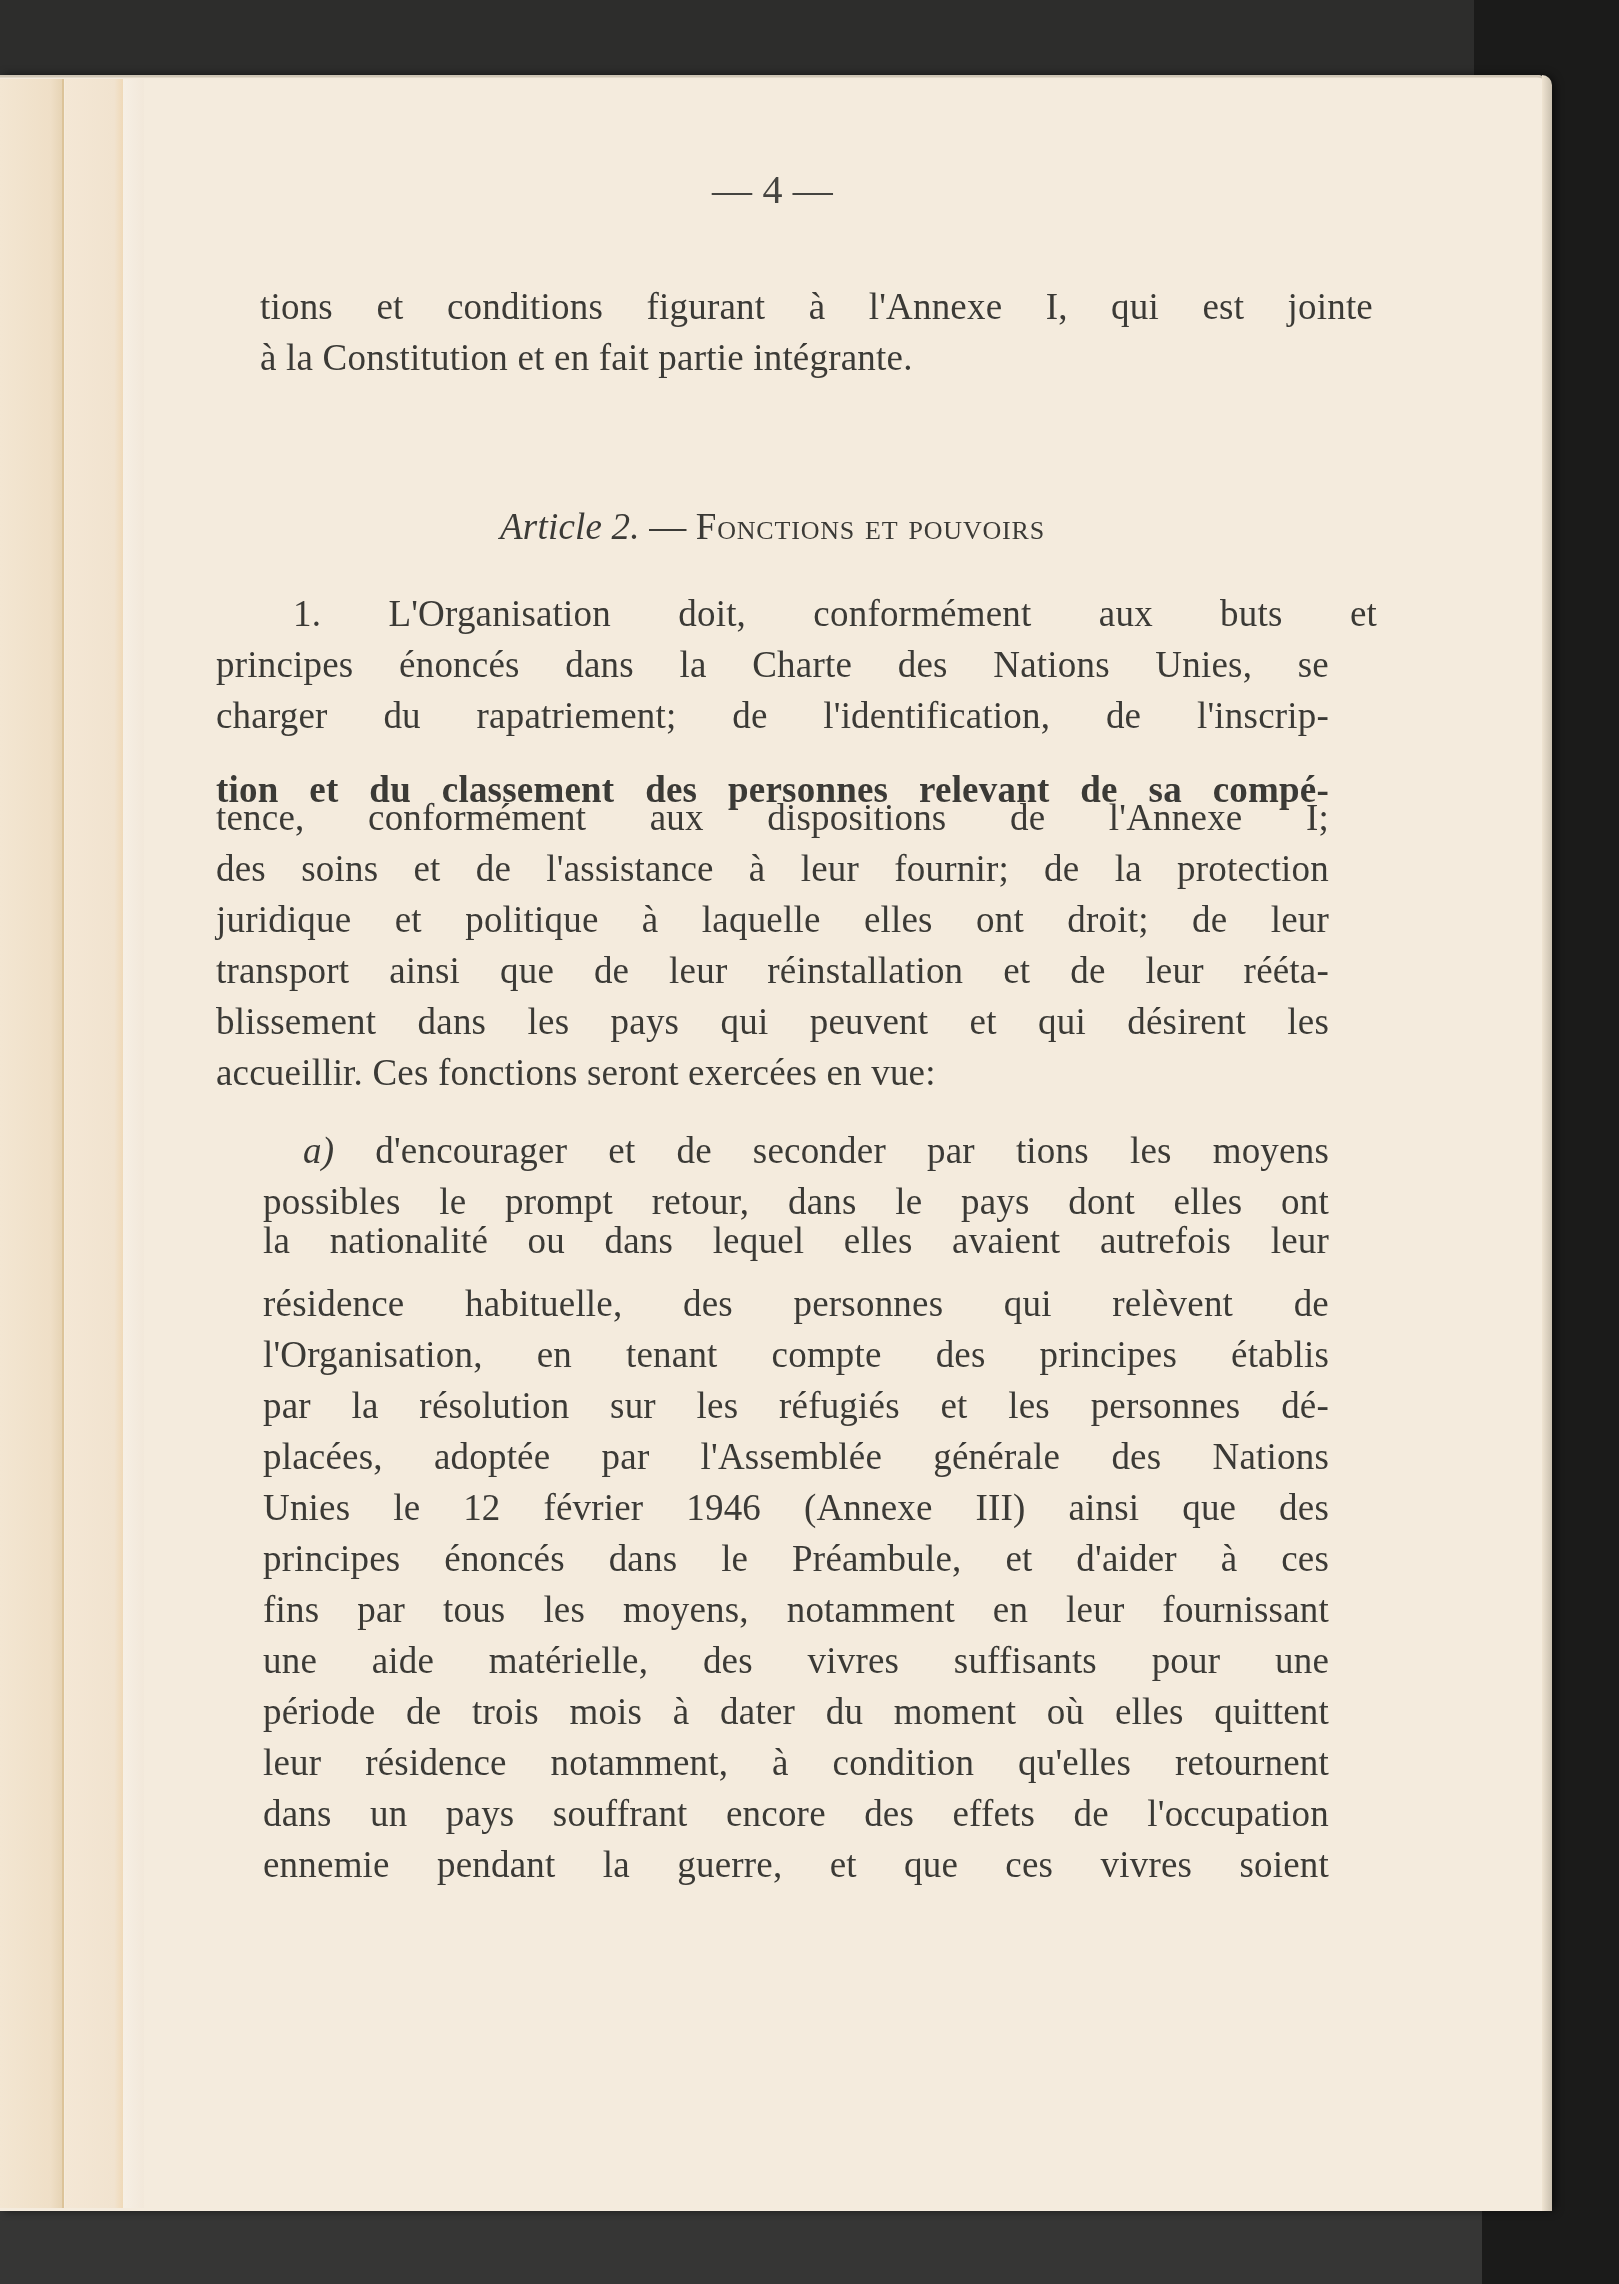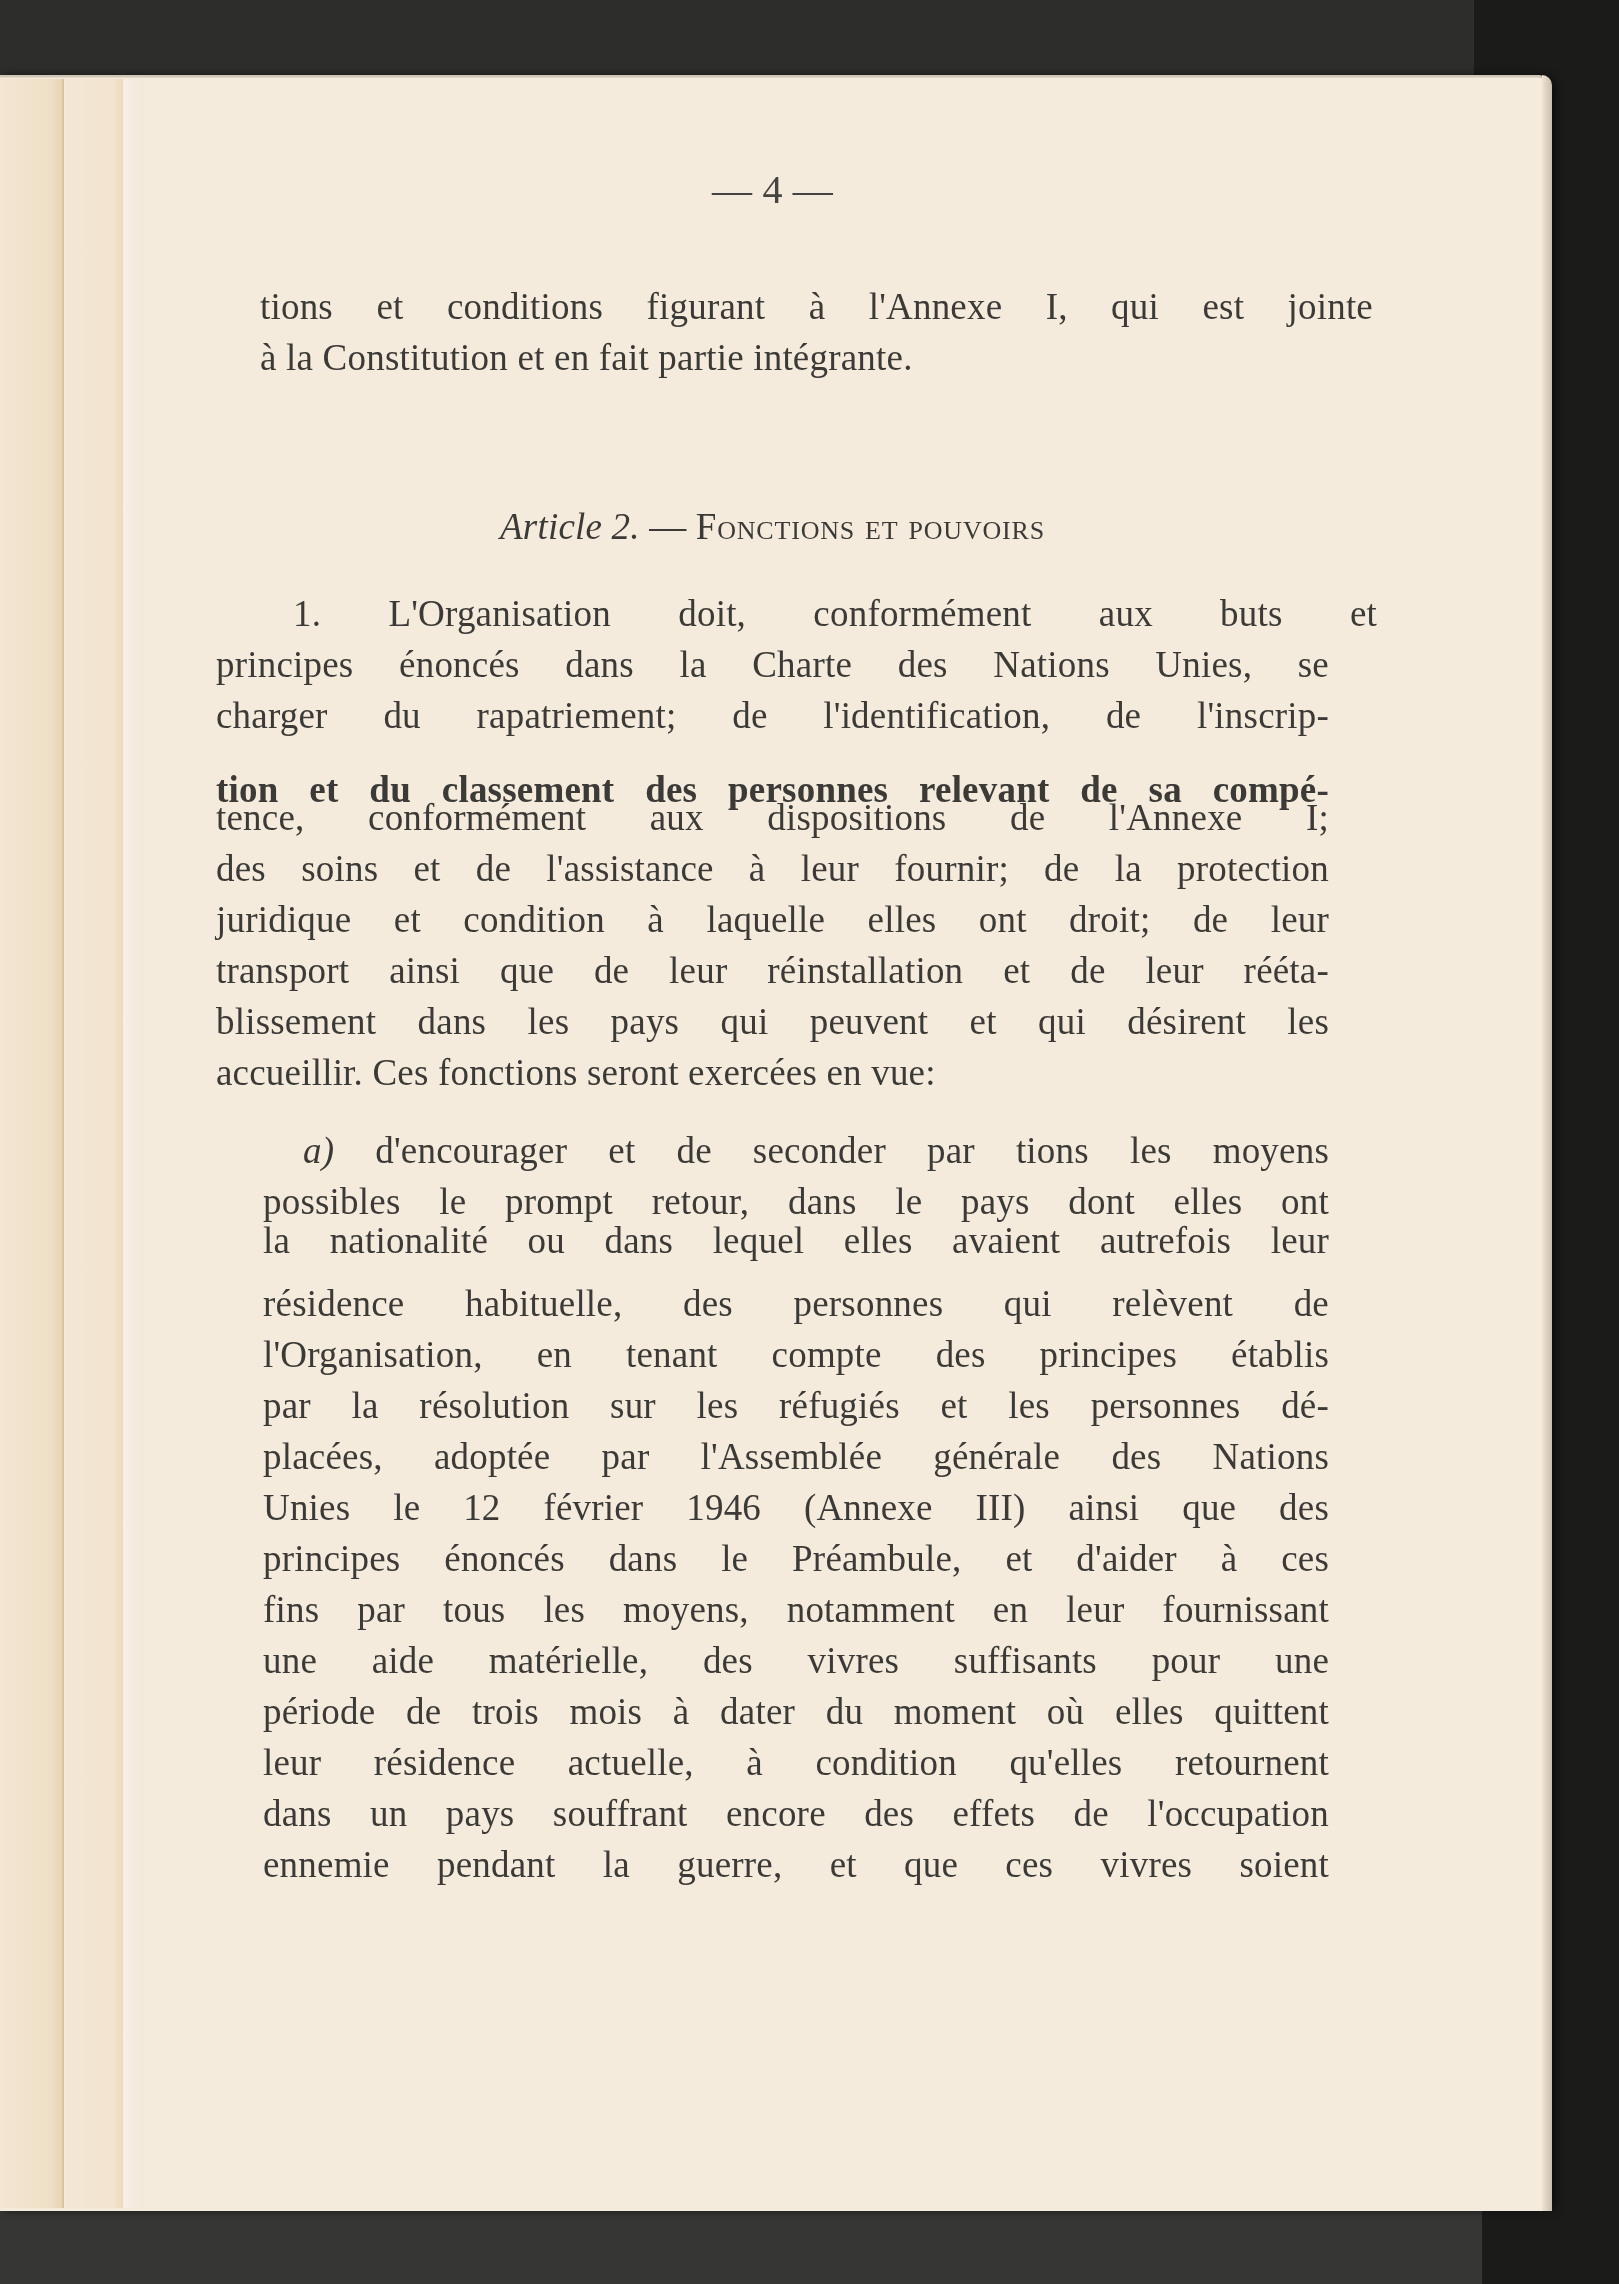--- a/index.html
+++ b/index.html
@@ -164,38 +164,38 @@
     <span class="italic">Article 2.</span><span> — </span><span class="smallcaps">Fonctions et pouvoirs</span>
   </div>
 
   <div>
     <div class="line" style="top:589px; left:29px; width:1084px;margin-left:48px;">1. L'Organisation doit, conformément aux buts et</div>
     <div class="line" style="top:640px;">principes énoncés dans la Charte des Nations Unies, se</div>
     <div class="line" style="top:691px;">charger du rapatriement; de l'identification, de l'inscrip-</div>
     <div class="line" style="top:765px;font-weight:bold;">tion et du classement des personnes relevant de sa compé-</div>
     <div class="line" style="top:793px;">tence, conformément aux dispositions de l'Annexe I;</div>
     <div class="line" style="top:844px;">des soins et de l'assistance à leur fournir; de la protection</div>
-    <div class="line" style="top:895px;">juridique et condition à laquelle elles ont droit; de leur</div>
+    <div class="line" style="top:895px;">juridique et politique à laquelle elles ont droit; de leur</div>
     <div class="line" style="top:946px;">transport ainsi que de leur réinstallation et de leur rééta-</div>
     <div class="line" style="top:997px;">blissement dans les pays qui peuvent et qui désirent les</div>
     <div class="line last" style="top:1048px;">accueillir. Ces fonctions seront exercées en vue:</div>
   </div>
 
   <div>
     <div class="line" style="top:1126px; left:87px; width:1026px;"><span style="font-style:italic;">a)</span><span> d'encourager et de seconder par tions les moyens</span></div>
     <div class="line indented" style="top:1177px;">possibles le prompt retour, dans le pays dont elles ont</div>
     <div class="line indented" style="top:1216px;">la nationalité ou dans lequel elles avaient autrefois leur</div>
     <div class="line indented" style="top:1279px;">résidence habituelle, des personnes qui relèvent de</div>
     <div class="line indented" style="top:1330px;">l'Organisation, en tenant compte des principes établis</div>
     <div class="line indented" style="top:1381px;">par la résolution sur les réfugiés et les personnes dé-</div>
     <div class="line indented" style="top:1432px;">placées, adoptée par l'Assemblée générale des Nations</div>
     <div class="line indented" style="top:1483px;">Unies le 12 février 1946 (Annexe III) ainsi que des</div>
     <div class="line indented" style="top:1534px;">principes énoncés dans le Préambule, et d'aider à ces</div>
     <div class="line indented" style="top:1585px;">fins par tous les moyens, notamment en leur fournissant</div>
     <div class="line indented" style="top:1636px;">une aide matérielle, des vivres suffisants pour une</div>
     <div class="line indented" style="top:1687px;">période de trois mois à dater du moment où elles quittent</div>
-    <div class="line indented" style="top:1738px;">leur résidence actuelle, à condition qu'elles retournent</div>
+    <div class="line indented" style="top:1738px;">leur résidence notamment, à condition qu'elles retournent</div>
     <div class="line indented" style="top:1789px;">dans un pays souffrant encore des effets de l'occupation</div>
     <div class="line indented" style="top:1840px;">ennemie pendant la guerre, et que ces vivres soient</div>
   </div>
 
 </div>
 
 
 </body></html>

